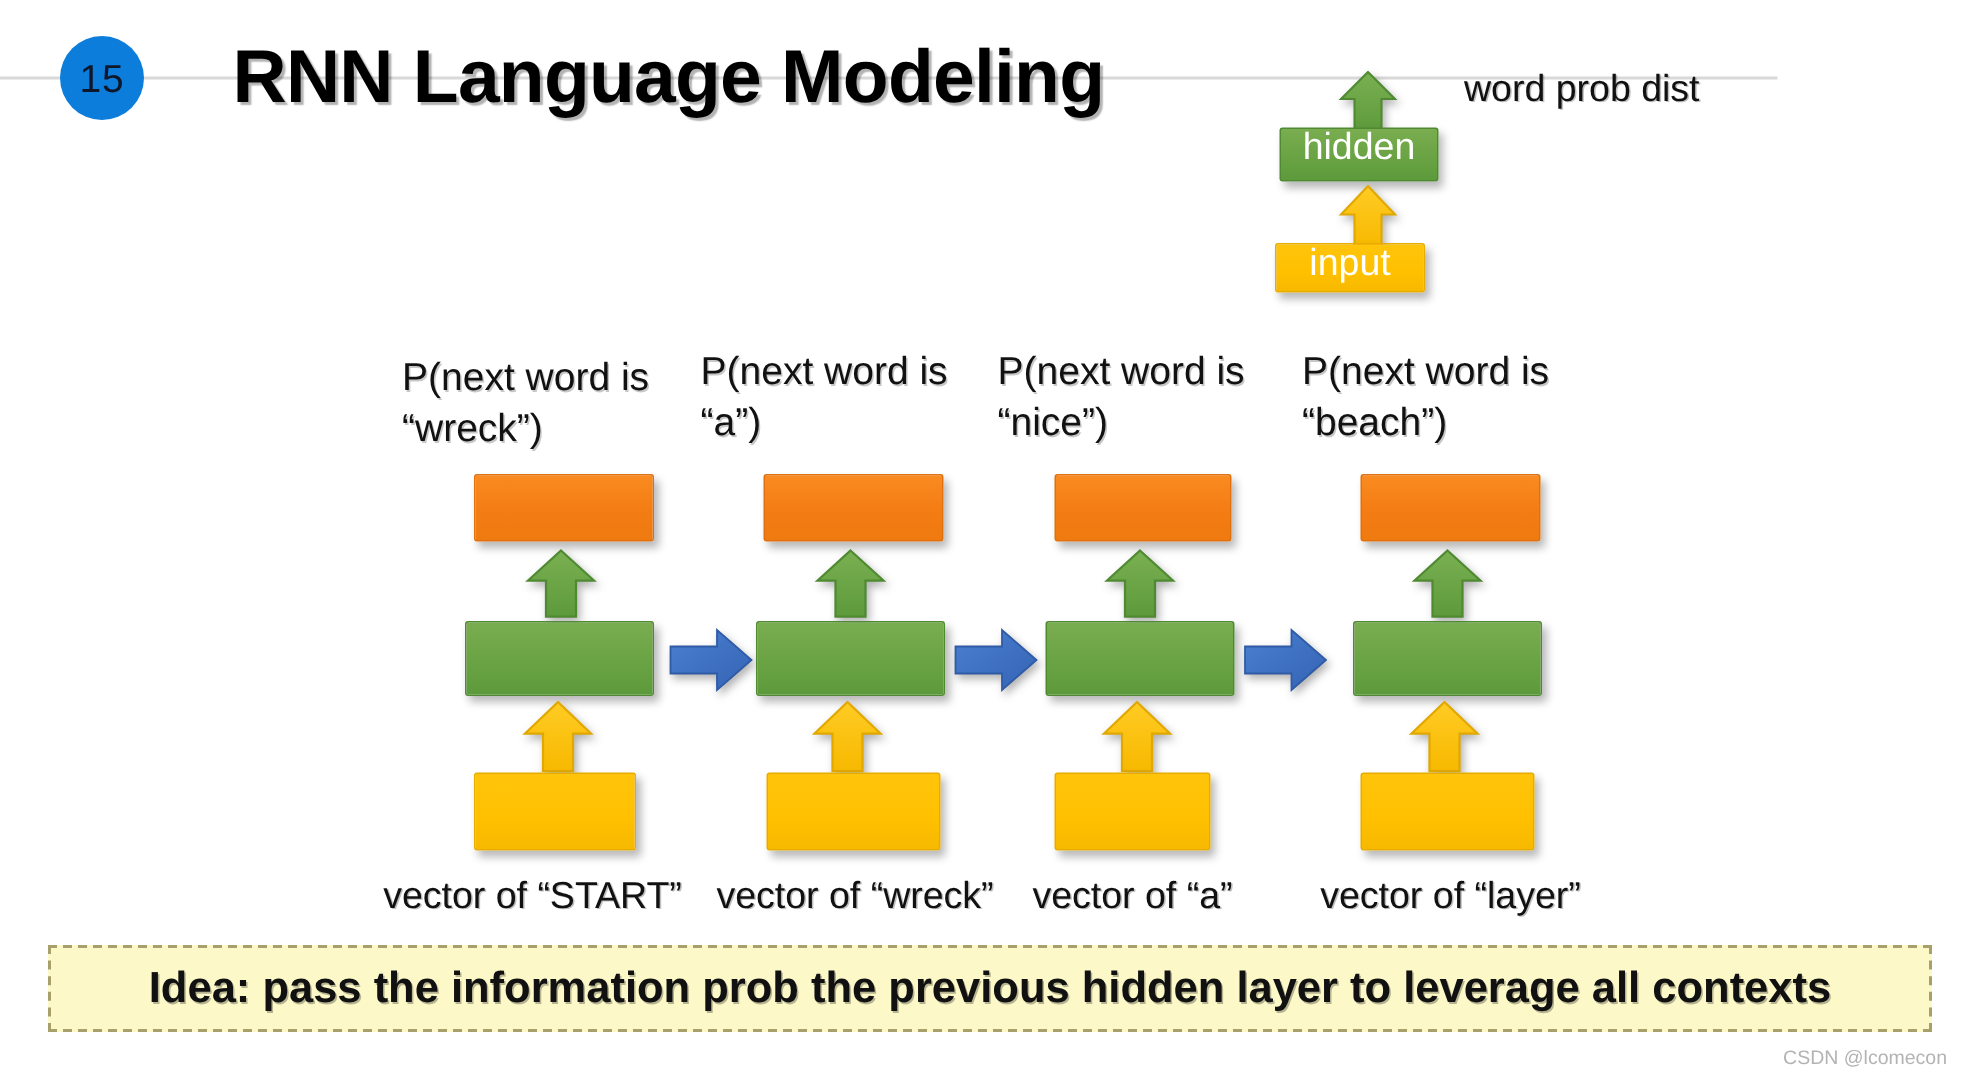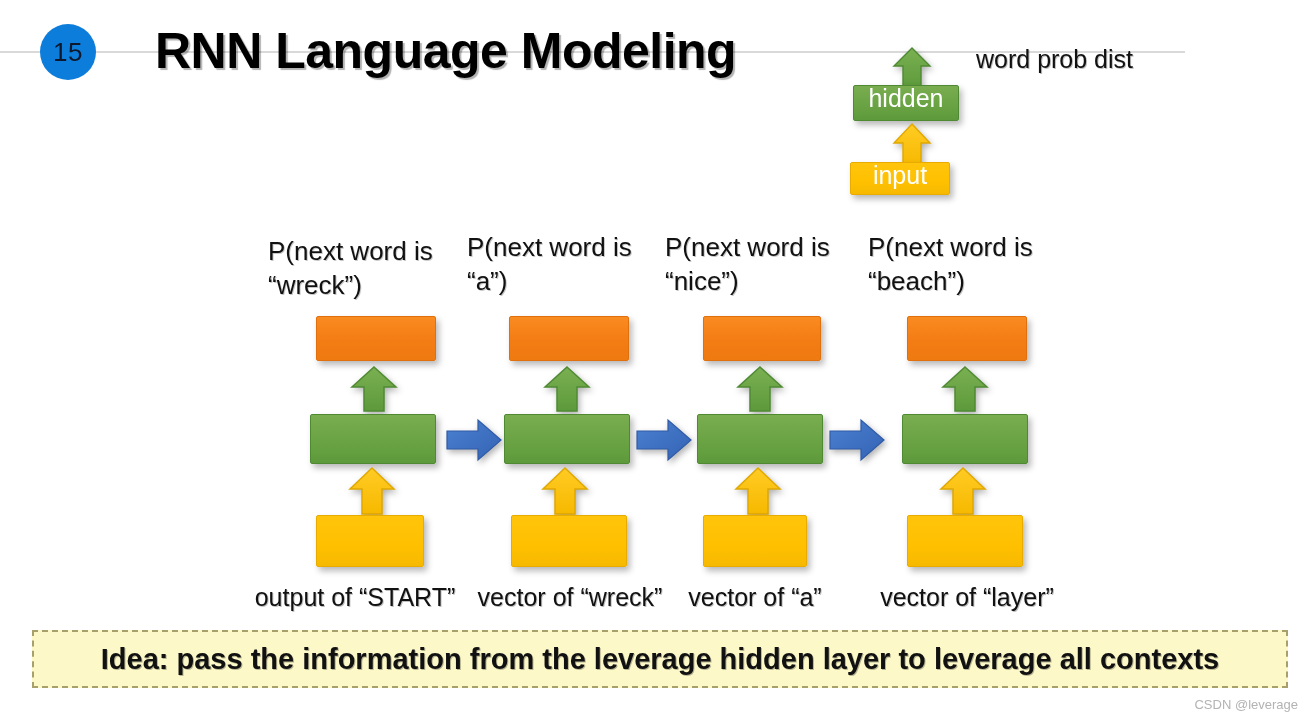--- a/index.html
+++ b/index.html
@@ -218,21 +218,21 @@
 </div>
 <div class="block output" style="left:316px; top:316px; width:120px; height:45px;"></div>
 <svg class="arrow-up" style="left:350px; top:366px;" width="48" height="46" viewBox="0 0 48 46">
   <polygon points="24,1 46,21 34,21 34,45 14,45 14,21 2,21" fill="url(#grnUp)" stroke="#4f8a32" stroke-width="1.5"></polygon>
 </svg>
 <div class="block hidden-b" style="left:310px; top:414px; width:126px; height:50px;"></div>
 <svg class="arrow-up" style="left:348px; top:467px;" width="48" height="48" viewBox="0 0 48 48">
   <polygon points="24,1 46,22 34,22 34,47 14,47 14,22 2,22" fill="url(#yelUp)" stroke="#e0a800" stroke-width="1.5"></polygon>
 </svg>
 <div class="block input" style="left:316px; top:515px; width:108px; height:52px;"></div>
-<div class="bottom-caption" style="left:240px; top:583px; width:230px;">output of “START”</div>
+<div class="bottom-caption" style="left:240px; top:583px; width:230px;">vector of “START”</div>
 
 <svg class="arrow-right" style="left:446px; top:418px;" width="56" height="44" viewBox="0 0 56 44">
   <polygon points="1,13 32,13 32,2 55,22 32,42 32,31 1,31" fill="url(#bluRt)" stroke="#2f5ba6" stroke-width="1.2"></polygon>
 </svg>
 
 <div class="top-caption" style="left:467px; top:230px; width:210px;">
   <span>P(next word is</span><br>
   <span>“a”)</span>
 </div>
 <div class="block output" style="left:509px; top:316px; width:120px; height:45px;"></div>
@@ -278,16 +278,16 @@
   <polygon points="24,1 46,21 34,21 34,45 14,45 14,21 2,21" fill="url(#grnUp)" stroke="#4f8a32" stroke-width="1.5"></polygon>
 </svg>
 <div class="block hidden-b" style="left:902px; top:414px; width:126px; height:50px;"></div>
 <svg class="arrow-up" style="left:939px; top:467px;" width="48" height="48" viewBox="0 0 48 48">
   <polygon points="24,1 46,22 34,22 34,47 14,47 14,22 2,22" fill="url(#yelUp)" stroke="#e0a800" stroke-width="1.5"></polygon>
 </svg>
 <div class="block input" style="left:907px; top:515px; width:116px; height:52px;"></div>
 <div class="bottom-caption" style="left:872px; top:583px; width:190px;">vector of “layer”</div>
 
 <div id="idea-banner">
-  <span id="idea-banner-text">Idea: pass the information from the leverage hidden layer to leverage all contexts</span>
-</div>
-
-<div id="watermark">CSDN @leverage</div>
+  <span id="idea-banner-text">Idea: pass the information prob the previous hidden layer to leverage all contexts</span>
+</div>
+
+<div id="watermark">CSDN @lcomecon</div>
 
 </body></html>

